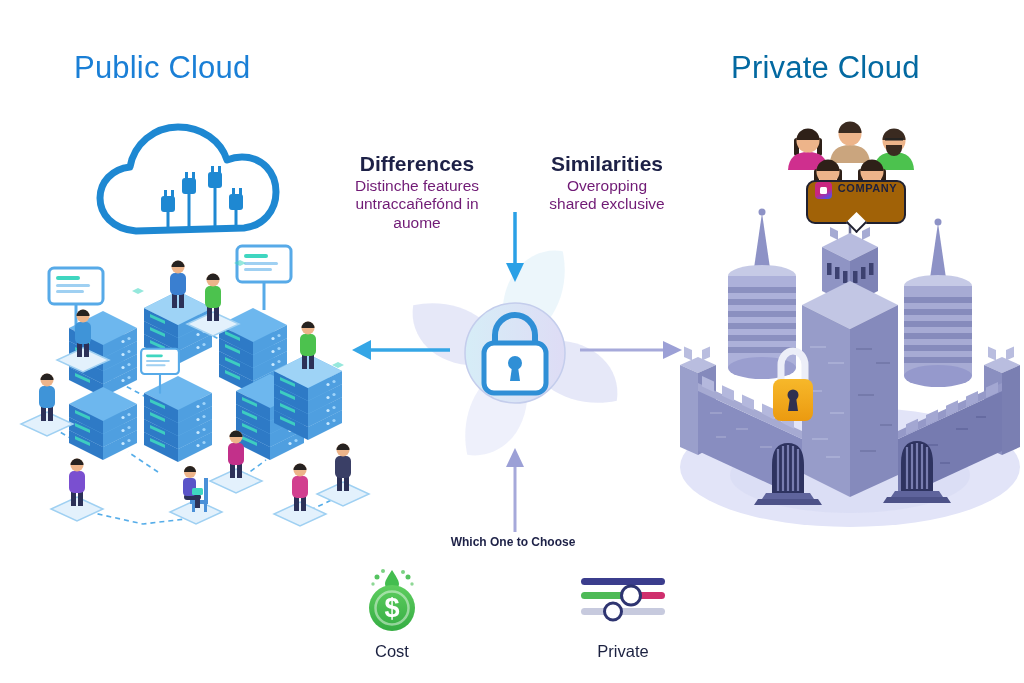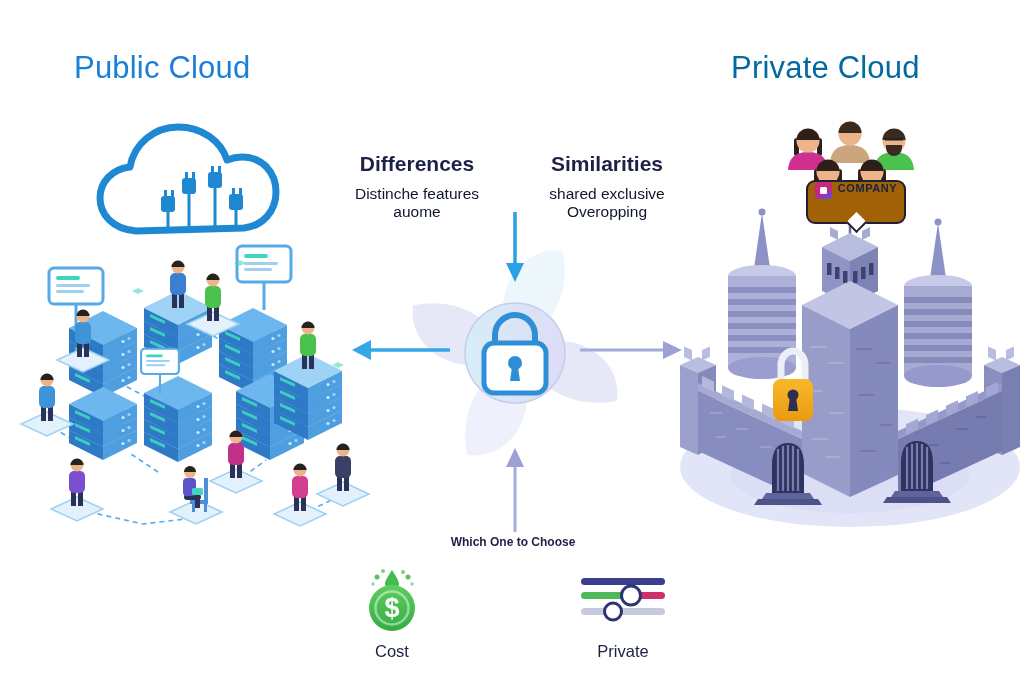--- a/index.html
+++ b/index.html
@@ -5,21 +5,21 @@
   html,body{margin:0;padding:0;background:#fff;}
   .canvas{
     position:relative;width:1024px;height:683px;background:#ffffff;overflow:hidden;
     font-family:"Liberation Sans","DejaVu Sans",sans-serif;
   }
   .abs{position:absolute;}
   .title{font-weight:normal;font-size:31px;letter-spacing:0.2px;white-space:nowrap;}
   .title-public{left:74px;top:50px;color:#1a7fd6;}
   .title-private{left:731px;top:50px;color:#0369a1;}
   .col-head{font-weight:bold;font-size:21px;color:#1d2147;text-align:center;}
-  .col-sub{font-size:15.5px;color:#0f172a;line-height:1.18;text-align:center;margin-top:9px;}
+  .col-sub{font-size:15.5px;color:#701a75;line-height:1.18;text-align:center;margin-top:1px;}
   .col-sub .line{display:block;}
   .diff-block{left:332px;top:152px;width:170px;}
   .sim-block{left:522px;top:152px;width:170px;}
   .choose-head{left:363px;top:535px;width:300px;text-align:center;font-weight:bold;font-size:12px;color:#1d2147;}
   .choose-item{position:absolute;width:110px;text-align:center;}
   .choose-item .lbl{display:block;margin-top:10px;font-size:16.5px;color:#1b2140;}
   .ci-0{left:337px;top:568px;}
   .ci-1{left:450px;top:568px;}
   .ci-2{left:568px;top:568px;}
   .company-bubble{
@@ -41,28 +41,29 @@
 
 <div class="canvas">
 
   <div class="abs title title-public">Public Cloud</div>
   <div class="abs title title-private">Private Cloud</div>
 
   <div class="abs diff-block">
     <div class="col-head">Differences</div>
     <div class="col-sub">
       <span class="line">Distinche features</span>
+      <span class="line">untraccañefónd in</span>
       <span class="line">auome</span>
     </div>
   </div>
   <div class="abs sim-block">
     <div class="col-head">Similarities</div>
     <div class="col-sub">
+      <span class="line">Overopping</span>
       <span class="line">shared exclusive</span>
-      <span class="line">Overopping</span>
     </div>
   </div>
 
   <svg class="abs" style="left:8px;top:112px;" width="385" height="428" viewBox="0 0 385 428">
     <defs>
       <g id="srv">
         <polygon points="0,-17 34,0 0,17 -34,0" fill="#6db7ee"></polygon>
         <polygon points="-34,0 0,17 0,30 -34,13" fill="#2e7ac6"></polygon>
         <polygon points="0,17 34,0 34,13 0,30" fill="#4f9fe0"></polygon>
         <polygon points="-28,6 -13,12.8 -13,16 -28,9.2" fill="#3fd6c0" opacity="0.9"></polygon>

